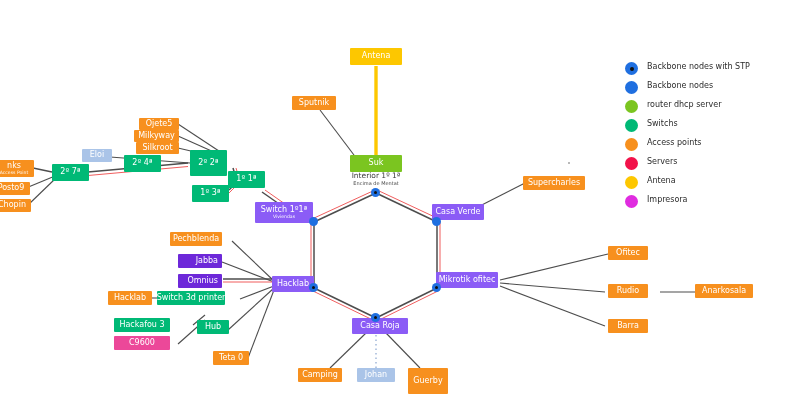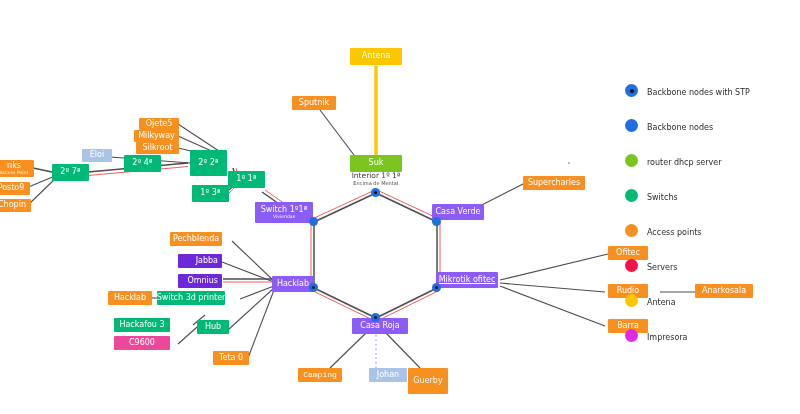--- a/index.html
+++ b/index.html
@@ -35,21 +35,21 @@
   .caption .sub{font-size:5px;color:#4a4a4a;}
 
   .bbdot{position:absolute;width:9px;height:9px;border-radius:50%;background:#1f6fe0;}
   .bbdot.stp::after{
     content:"";position:absolute;left:3px;top:3px;width:3px;height:3px;
     border-radius:50%;background:#101010;
   }
 
   
   #legend{position:absolute;left:625px;top:62px;}
-  .lg-row{display:flex;align-items:flex-end;height:19px;margin-top:16px;}
+  .lg-row{display:flex;align-items:flex-start;height:19px;}
   .lg-dot{width:13px;height:13px;border-radius:50%;margin-right:9px;position:relative;flex:0 0 auto;}
   .lg-dot.stp::after{content:"";position:absolute;left:4.5px;top:4.5px;width:4px;height:4px;border-radius:50%;background:#101010;}
   .lg-label{font-size:8px;color:#2b2b2b;white-space:nowrap;}
   .lg-line{width:22px;height:5px;margin-right:7px;flex:0 0 auto;
            background:linear-gradient(#808080 0 2px,#f06a6a 2px 3.5px,#808080 3.5px 5px);}
   .speck{position:absolute;width:2px;height:2px;background:#b9b9b9;}
 </style>
 </head>
 <body>
 
@@ -226,21 +226,21 @@
     <div>Interior 1º 1ª</div>
     <div class="sub">Encima de Mentat</div>
   </div>
 
   <div class="node n-orange" style="left:523px;top:176px;width:62px;height:14px;">
     <span>Supercharles</span>
   </div>
   <div class="node n-blue" style="left:432px;top:204px;width:52px;height:16px;">
     <span>Casa Verde</span>
   </div>
-  <div class="node n-blue" style="left:436px;top:272px;width:62px;height:16px;text-decoration:underline;">
+  <div class="node n-blue" style="left:436px;top:272px;width:62px;height:16px;">
     <span>Mikrotik ofitec</span>
   </div>
 
   <div class="node n-orange" style="left:608px;top:246px;width:40px;height:14px;">
     <span>Ofitec</span>
   </div>
   <div class="node n-orange" style="left:608px;top:284px;width:40px;height:14px;">
     <span>Rudio</span>
   </div>
   <div class="node n-orange" style="left:695px;top:284px;width:58px;height:14px;">
@@ -278,24 +278,24 @@
   <div class="node n-magenta" style="left:114px;top:336px;width:56px;height:14px;">
     <span>C9600</span>
   </div>
   <div class="node n-orange" style="left:213px;top:351px;width:36px;height:14px;">
     <span>Teta 0</span>
   </div>
 
   <div class="node n-blue" style="left:352px;top:318px;width:56px;height:16px;">
     <span>Casa Roja</span>
   </div>
-  <div class="node n-orange" style="left:298px;top:368px;width:44px;height:14px;font-family:Liberation Mono, monospace;">
+  <div class="node n-orange" style="left:298px;top:368px;width:44px;height:14px;">
     <span>Camping</span>
   </div>
-  <div class="node n-lblue" style="left:357px;top:368px;width:38px;height:14px;margin-left:12px;">
+  <div class="node n-lblue" style="left:357px;top:368px;width:38px;height:14px;">
     <span>Johan</span>
   </div>
   <div class="node n-orange" style="left:408px;top:368px;width:40px;height:26px;">
     <span>Guerby</span>
   </div>
 
   <div class="bbdot stp" style="left:371px;top:188px;"></div>
   <div class="bbdot" style="left:309px;top:217px;"></div>
   <div class="bbdot" style="left:432px;top:217px;"></div>
   <div class="bbdot stp" style="left:309px;top:283px;"></div>

